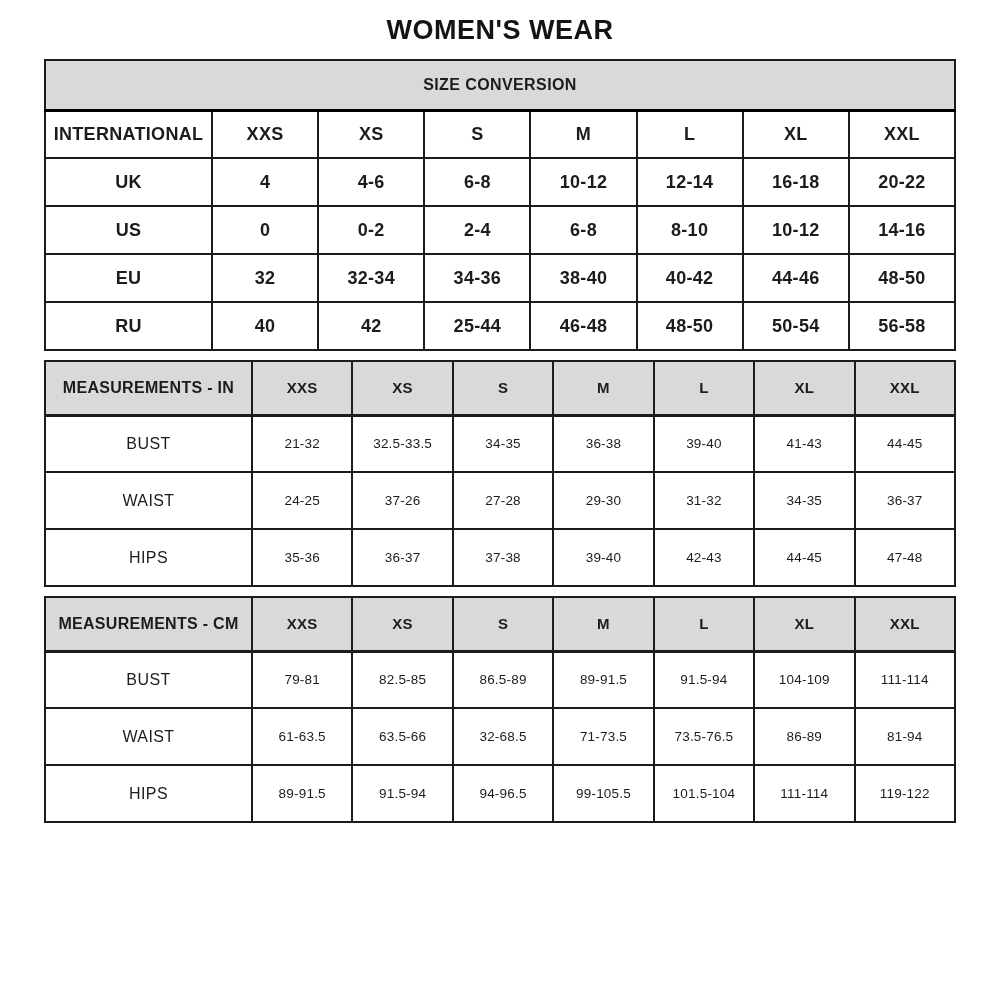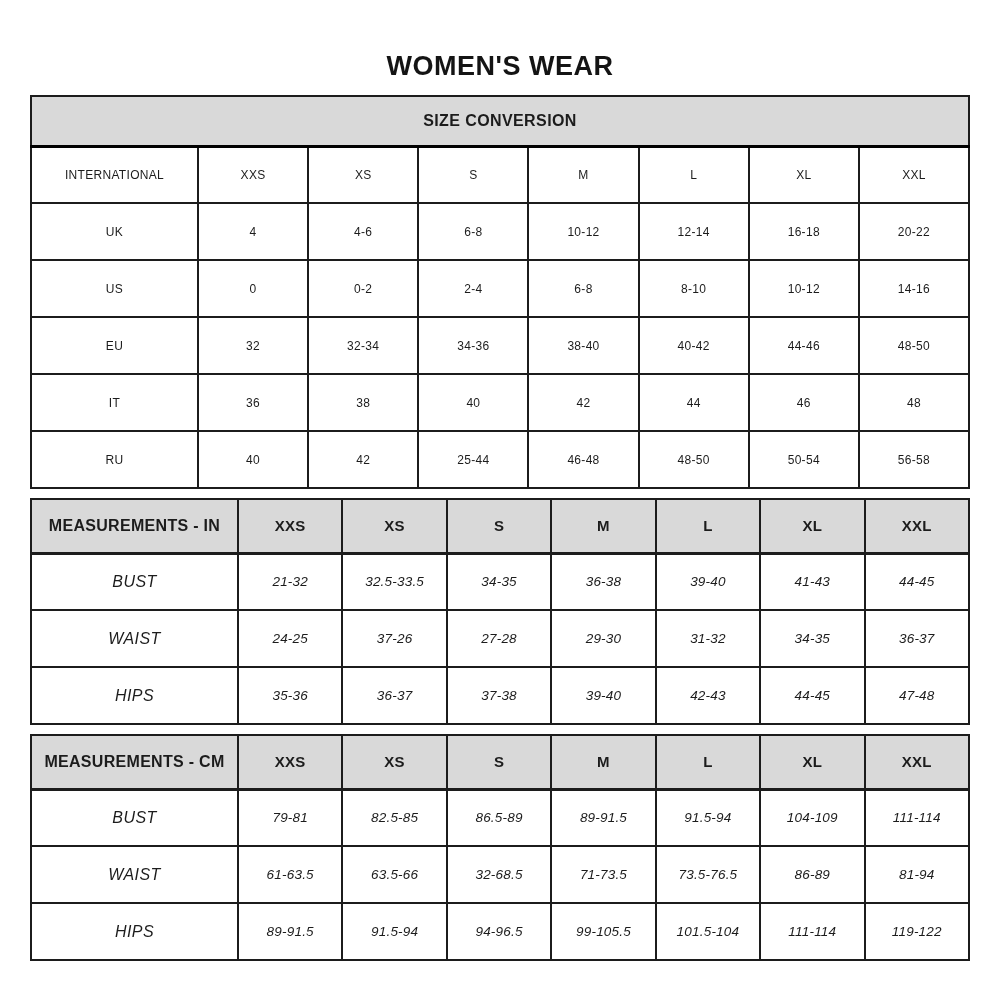--- a/index.html
+++ b/index.html
@@ -8,21 +8,21 @@
     background: #ffffff;
     font-family: "Liberation Sans", sans-serif;
     color: #1c1c1c;
   }
   .page {
     width: 1000px;
     height: 1000px;
     overflow: hidden;
     background: #ffffff;
   }
-  .wrap { padding: 0 30px; margin-top: 36px; }
+  .wrap { padding: 0 44px; }
   .title {
     margin: 0;
     padding: 15px 0 13px;
     text-align: center;
     font-size: 27px;
     font-weight: 700;
     letter-spacing: 0.5px;
     color: #141414;
   }
   table {
@@ -42,42 +42,41 @@
   
   .conv .band {
     background: #d9d9d9;
     height: 50px;
     font-size: 16px;
     font-weight: 700;
     letter-spacing: 0.4px;
     border-bottom: 3px solid #000000;
   }
   .conv td {
-    height: 57px;
-    font-size: 12px;
-    font-weight: 400;
+    height: 48px;
+    font-size: 18px;
+    font-weight: 700;
     letter-spacing: 0.3px;
   }
   .conv col.labelcol { width: 167px; }
   
   .meas th {
     background: #d9d9d9;
     height: 54px;
     font-size: 15px;
     font-weight: 700;
     letter-spacing: 0.3px;
     border-bottom: 3px solid #1c1c1c;
   }
   .meas th.headlabel { font-size: 16px; }
   .meas td {
     height: 57px;
     font-size: 13.5px;
     font-weight: 400;
     letter-spacing: 0.2px;
-    font-style: italic;
   }
   .meas td.rowlabel { font-size: 16px; letter-spacing: 0.4px; }
   .meas col.labelcol { width: 207px; }
 </style>
 </head>
 <body>
 
 <div class="page">
   <div class="wrap">
 
@@ -132,30 +131,20 @@
           </tr>
           <tr>
             <td class="rowlabel">EU</td>
             <td>32</td>
             <td>32-34</td>
             <td>34-36</td>
             <td>38-40</td>
             <td>40-42</td>
             <td>44-46</td>
             <td>48-50</td>
-          </tr>
-          <tr>
-            <td class="rowlabel">IT</td>
-            <td>36</td>
-            <td>38</td>
-            <td>40</td>
-            <td>42</td>
-            <td>44</td>
-            <td>46</td>
-            <td>48</td>
           </tr>
           <tr>
             <td class="rowlabel">RU</td>
             <td>40</td>
             <td>42</td>
             <td>25-44</td>
             <td>46-48</td>
             <td>48-50</td>
             <td>50-54</td>
             <td>56-58</td>

